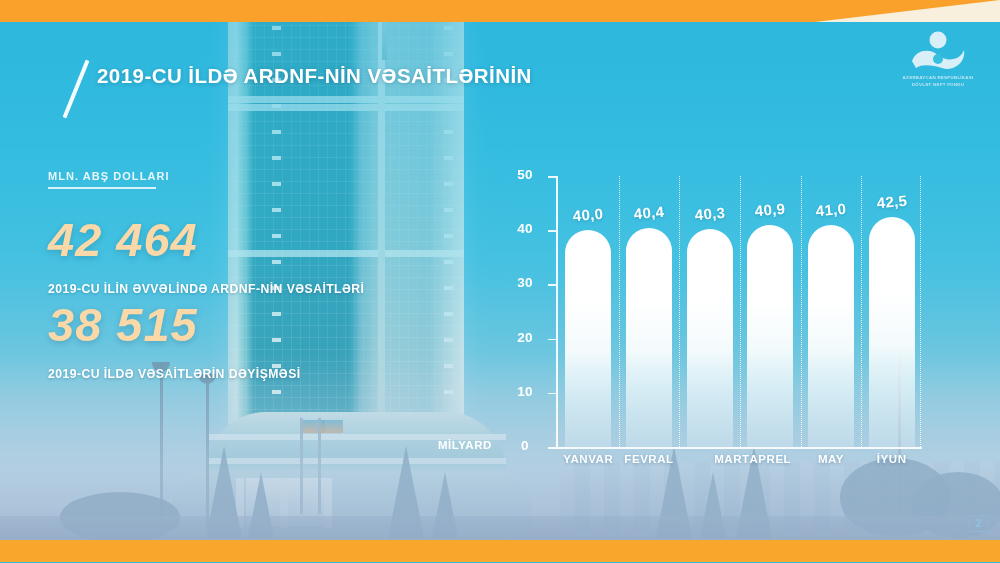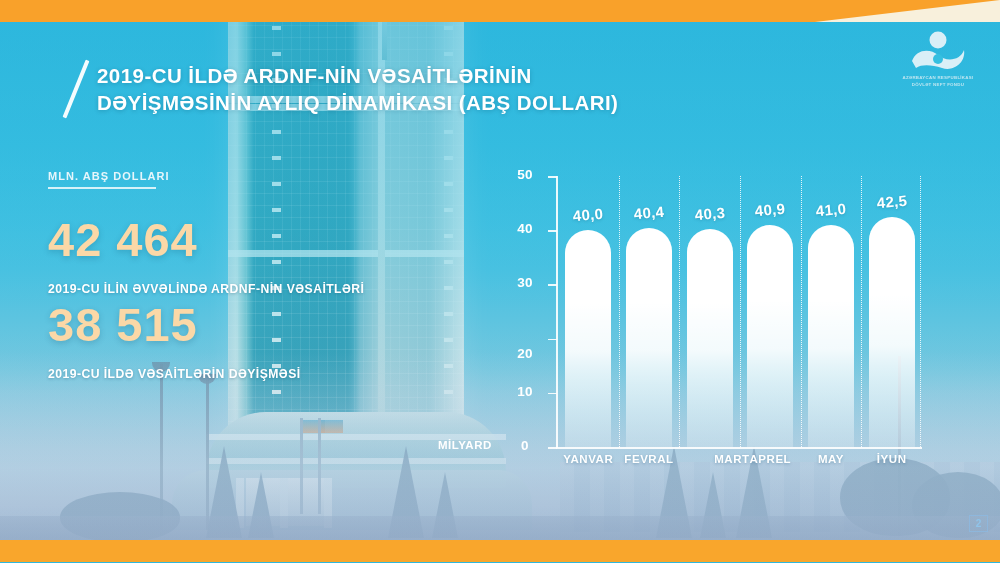--- a/index.html
+++ b/index.html
@@ -81,21 +81,21 @@
     text-transform:uppercase;text-shadow:0 1px 4px rgba(0,60,90,.28);}
 
   
   .stats{position:absolute;left:48px;top:170px;width:400px;}
   .unit{color:#e6f6fb;font-size:11px;font-weight:700;letter-spacing:1.05px;
     text-transform:uppercase;padding-bottom:5px;}
   .unit-rule{width:108px;height:1.5px;background:rgba(255,255,255,.8);margin-bottom:22px;}
   .stat{margin-bottom:13px;}
   .stat-label{color:#ffffff;font-size:12.2px;font-weight:800;letter-spacing:.45px;
     text-transform:uppercase;text-shadow:0 1px 3px rgba(0,60,90,.3);}
-  .stat-value{color:#fbd8a7;font-size:47px;font-weight:700;
+  .stat-value{color:#fbd8a7;font-size:47px;font-weight:700;font-style:italic;
     letter-spacing:1px;line-height:58px;text-shadow:0 2px 6px rgba(0,60,90,.22);}
 
   
   .chart{position:absolute;left:508px;top:168px;width:420px;height:300px;}
   .axis-v{position:absolute;left:48px;top:8px;width:1.6px;height:272px;background:rgba(255,255,255,.9);}
   .axis-h{position:absolute;left:48px;top:279px;width:366px;height:1.6px;background:rgba(255,255,255,.9);}
   .ytick{position:absolute;left:40px;width:9px;height:1.6px;background:rgba(255,255,255,.9);}
   .ylab{position:absolute;right:auto;width:34px;text-align:center;color:#ffffff;
     font-size:13.5px;font-weight:800;letter-spacing:.3px;transform:translateY(-9px);}
   .milyard{position:absolute;left:-70px;top:271px;color:#ffffff;font-size:11.5px;
@@ -191,21 +191,20 @@
       <path d="M26 33 C30 21, 44 20, 52 27 C60 34, 74 33, 78 22 C80 34, 68 44, 56 40 C46 37, 36 36, 30 40 Z" fill="#d9eff7"></path>
       <circle cx="52" cy="31" r="5" fill="#35bfe0"></circle>
     </svg>
     <div class="logo-text">AZƏRBAYCAN RESPUBLİKASI</div>
     <div class="logo-text">DÖVLƏT NEFT FONDU</div>
   </div>
 
   <div class="slash"></div>
   <div class="title">
     <div>2019-CU İLDƏ ARDNF-NİN VƏSAİTLƏRİNİN</div>
-    <div>DƏYİŞMƏSİNİN AYLIQ DİNAMİKASI (ABŞ DOLLARI)</div>
   </div>
 
   <div class="stats">
     <div class="unit">MLN. ABŞ DOLLARI</div>
     <div class="unit-rule"></div>
 
     <div class="stat">
       <div class="stat-value">42 464</div>
     </div>
     <div class="stat">
@@ -220,21 +219,21 @@
   <div class="chart">
     <div class="axis-v"></div>
     <div class="axis-h"></div>
     <div class="milyard">MİLYARD</div>
     <div id="yaxis">
         <div class="ytick" style="top: 279px;"></div>
         <div class="ylab" style="top: 279px; left: 0px;">0</div>
         <div class="ytick" style="top: 224.8px;"></div>
         <div class="ylab" style="top: 224.8px; left: 0px;">10</div>
         <div class="ytick" style="top: 170.6px;"></div>
-        <div class="ylab" style="top: 170.6px; left: 0px; margin-top: 16px;">20</div>
+        <div class="ylab" style="top: 170.6px; left: 0px;">20</div>
         <div class="ytick" style="top: 116.4px;"></div>
         <div class="ylab" style="top: 116.4px; left: 0px;">30</div>
         <div class="ytick" style="top: 62.2px;"></div>
         <div class="ylab" style="top: 62.2px; left: 0px;">40</div>
         <div class="ytick" style="top: 8px;"></div>
         <div class="ylab" style="top: 8px; left: 0px;">50</div>
       </div>
     <div class="plot" id="plot">
         <div class="bar-wrap" style="left: 7.33333px; height: 216.8px;">
           <div class="bar" style="height: 216.8px;"></div>

